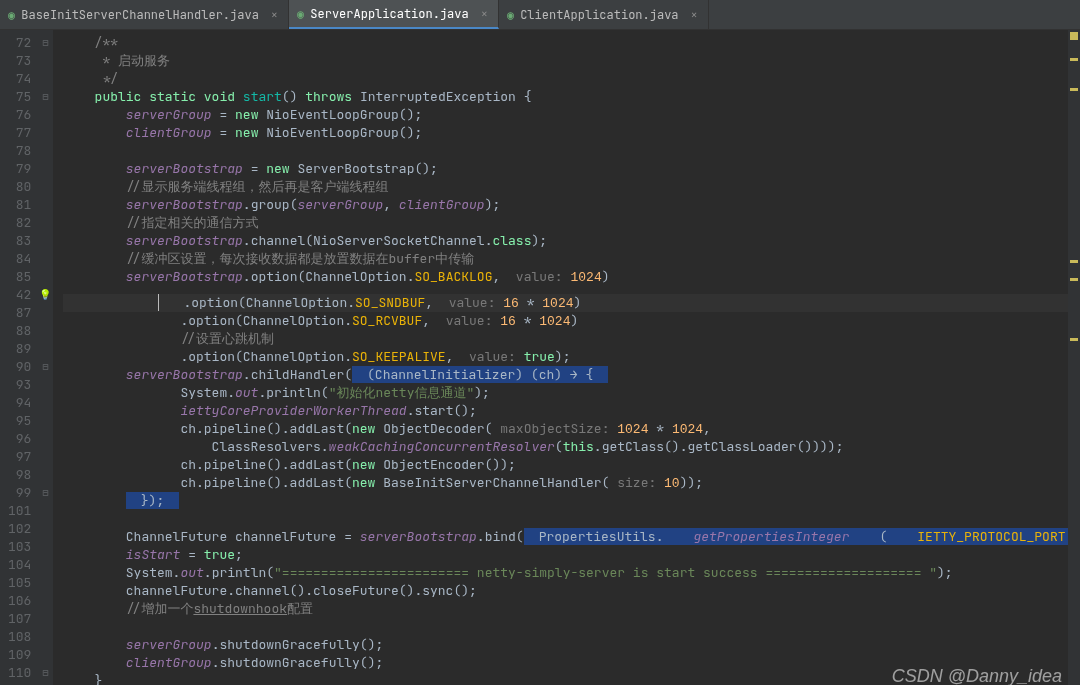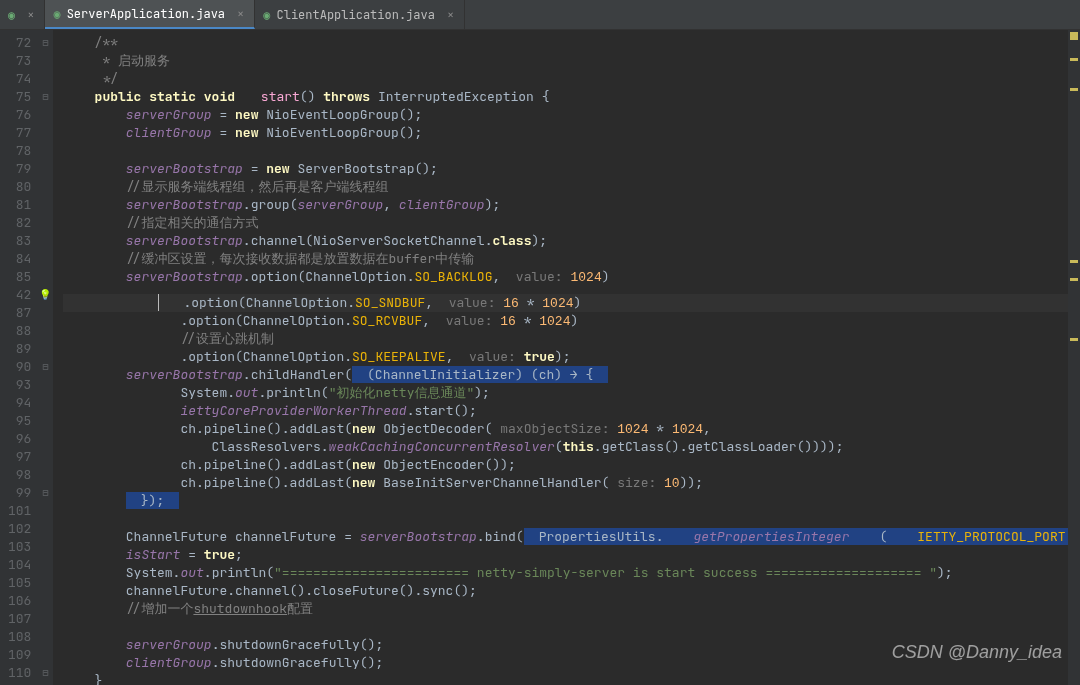--- a/index.html
+++ b/index.html
@@ -63,59 +63,60 @@
   .fold-col .mark { color: #606366; font-size: 10px; }
   .code {
     padding: 4px 0 0 10px;
     white-space: pre;
     flex: 1;
     position: relative;
     overflow: hidden;
   }
   .code-line { height: 18px; }
   .code-line.current { background: #323232; margin-top: 8px; }
-  .kw { color: #fef9c3; font-weight: bold; }
+  .kw { color: #86efac; }
   .field { color: #9876aa; font-style: italic; }
   .str { color: #6a8759; }
   .cmt { color: #808080; }
   .num { color: #fdba74; font-family: Liberation Mono, monospace; }
-  .call { color: #f9a8d4; margin-left: 18px; }
+  .call { color: #14b8a6; }
   .const { color: #eab308; }
   .type { color: #a9b7c6; }
   .hint { color: #787878; }
   .hl { background: #214283; color: #a9b7c6; padding: 0 15px; }
   .caret { border-left: 1px solid #bbb; margin: 0 1px; }
   .right-markers {
     position: absolute;
     right: 0;
     top: 30px;
     bottom: 0;
     width: 12px;
     background: #313335;
   }
   .marker-warn { position:absolute; right:2px; width:8px; height:3px; background:#c9ba5a; }
   .marker-top { position:absolute; top:2px; right:2px; width:8px; height:8px; background:#c9ba5a; }
   .watermark {
     position: absolute;
     right: 18px;
-    bottom: 24px;
+    bottom: 0;
     color: rgba(255,255,255,0.55);
     font-family: Arial, sans-serif;
     font-size: 18px;
     font-style: italic;
     pointer-events: none;
   }
   .underline { text-decoration: underline; text-decoration-style: solid; text-decoration-color: #808080; margin-top: 24px; }
 </style>
 </head>
 <body>
 
 <div class="tabs">
   <div class="tab">
     <span class="icon">◉</span>
+    <span>BaseInitServerChannelHandler.java</span>
     <span class="close">×</span>
   </div>
   <div class="tab active">
     <span class="icon">◉</span>
     <span>ServerApplication.java</span>
     <span class="close">×</span>
   </div>
   <div class="tab">
     <span class="icon">◉</span>
     <span>ClientApplication.java</span>

